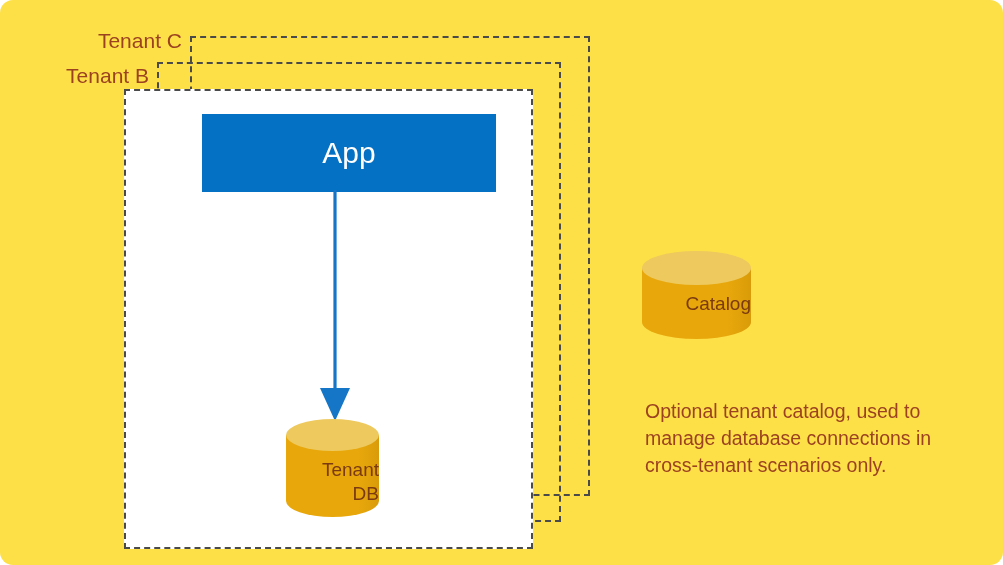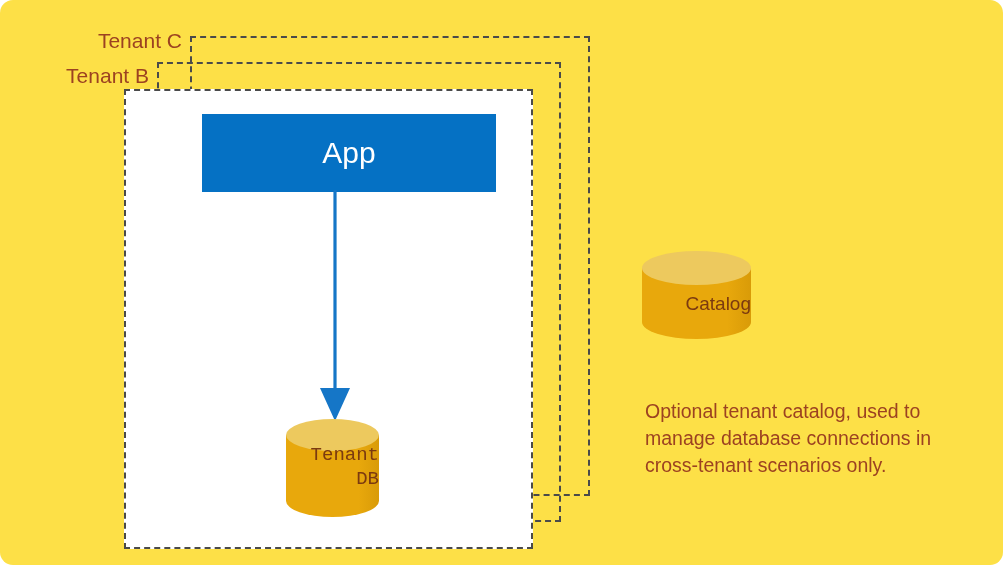--- a/index.html
+++ b/index.html
@@ -83,21 +83,21 @@
     position: absolute;
     left: 0;
     width: 100%;
     text-align: right;
     color: #7b3a10;
     font-size: 19px;
     line-height: 24px;
     pointer-events: none;
   }
   .tenant-db-cyl { left: 286px; top: 419px; width: 93px; height: 98px; }
-  .tenant-db-cyl .cyl-label { top: 24px; font-family: Liberation Mono, monospace; }
+  .tenant-db-cyl .cyl-label { top: 39px; }
   .catalog-cyl  { left: 642px; top: 251px; width: 109px; height: 88px; }
   .catalog-cyl .cyl-label { top: 41px; }
 
   
   .catalog-caption {
     position: absolute;
     left: 645px;
     top: 350px;
     width: 330px;
     color: #9c4221;

